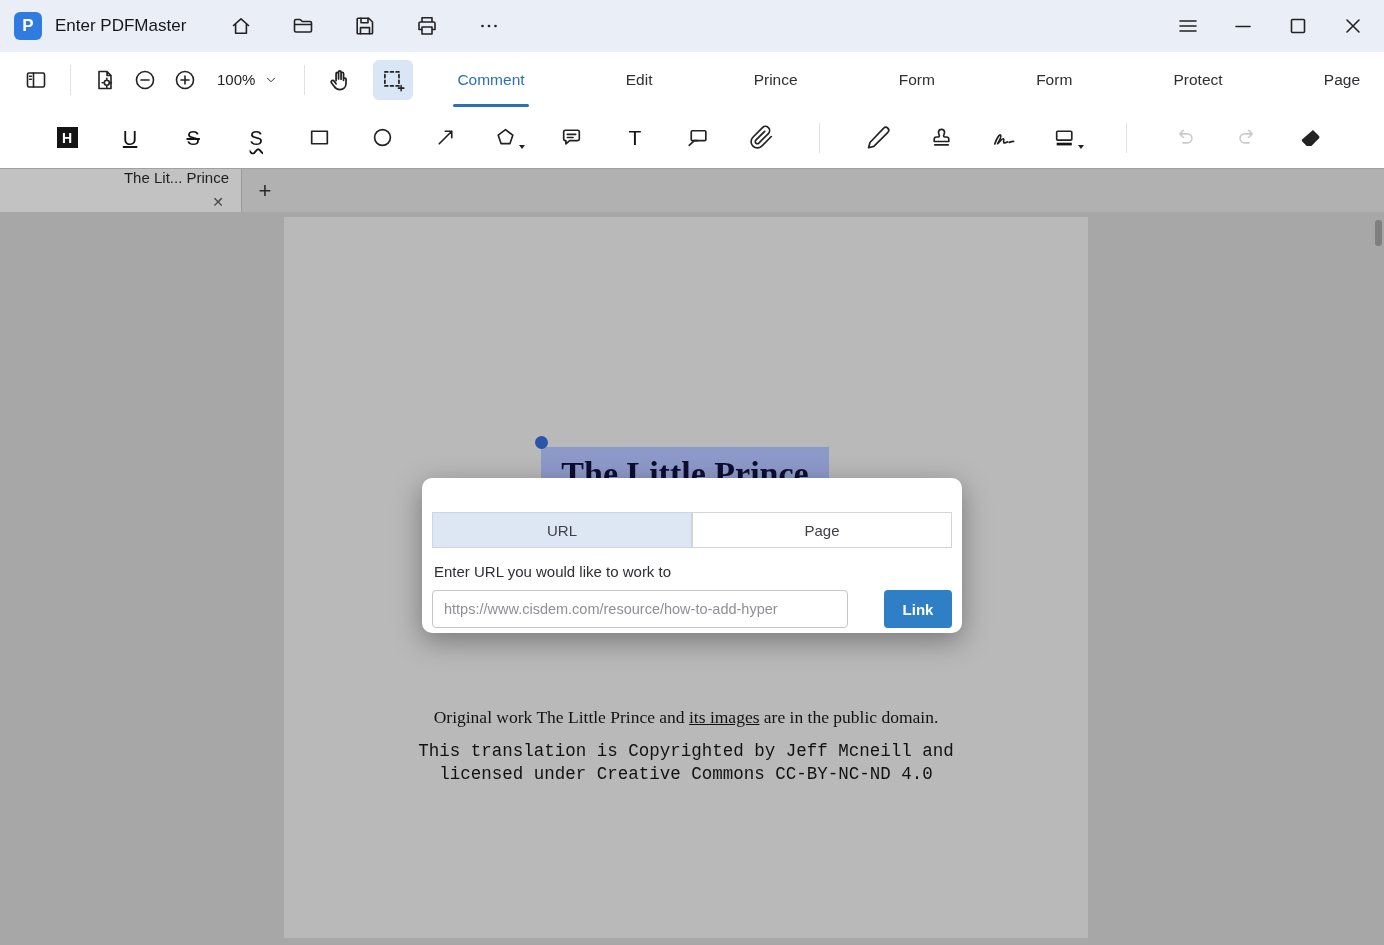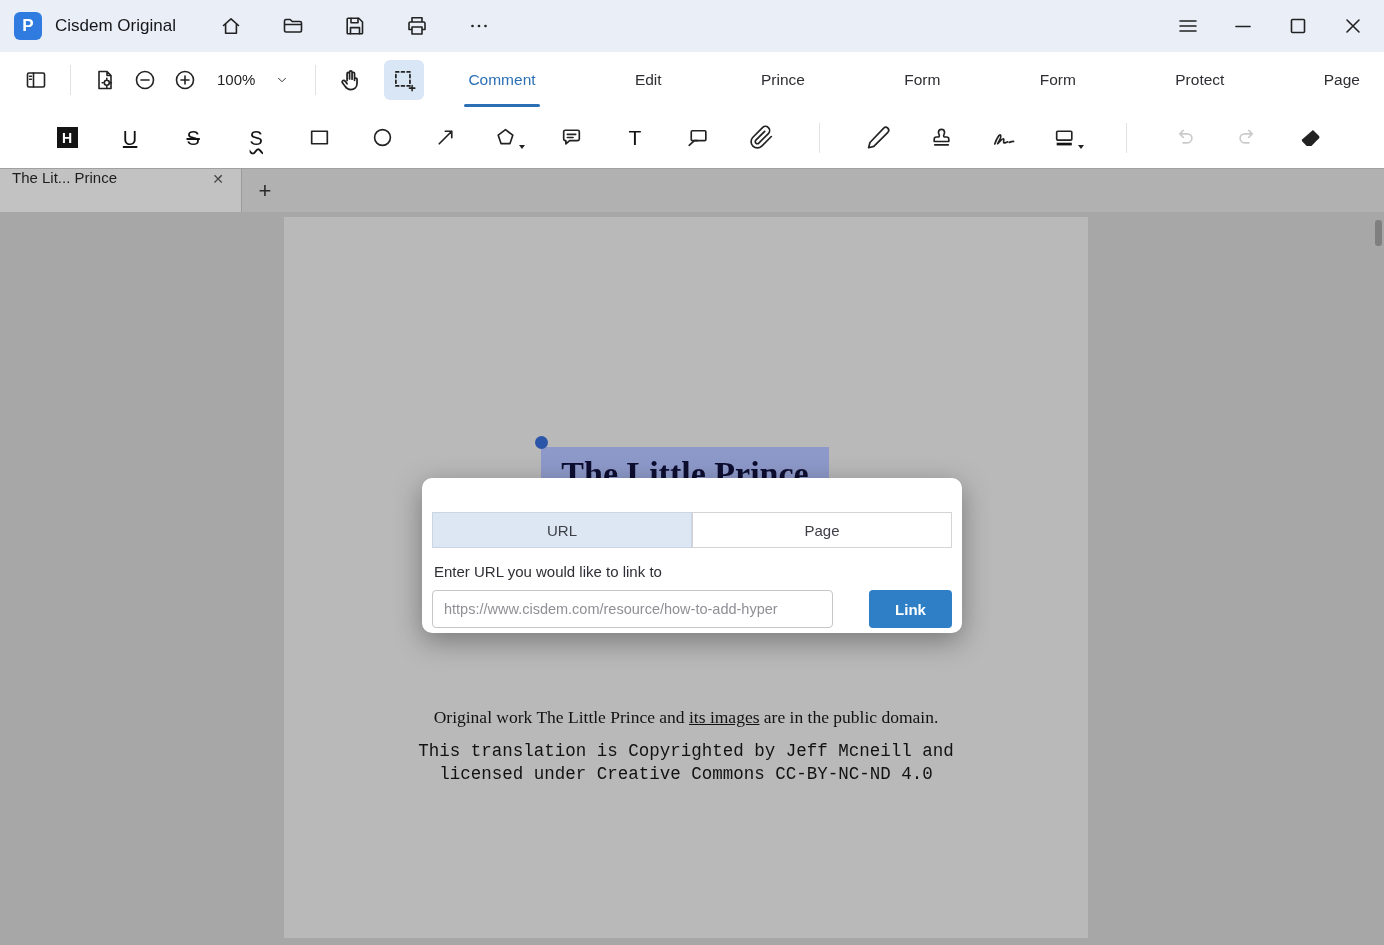--- a/index.html
+++ b/index.html
@@ -18,21 +18,21 @@
   svg.ic { stroke:#222; fill:none; stroke-width:1.6; stroke-linecap:round; stroke-linejoin:round; }
   svg.ic.fillset { stroke:none; fill:#222; }
   .tb-right { margin-left:auto; display:flex; align-items:center; gap:21px; }
 
   
   .toolbar1 { height:55px; flex:0 0 auto; background:#fff; display:flex; align-items:center; padding:0 16px; }
   .vdiv { width:1px; height:30px; background:#e2e2e2; margin:0 14px; flex:0 0 auto; }
   .tool-btn { background:none; border:none; width:40px; height:40px; display:flex; align-items:center;
               justify-content:center; cursor:pointer; border-radius:6px; padding:0; }
   .tool-btn.active { background:#d9e6f6; }
-  .zoom-dd { display:flex; align-items:center; gap:20px; margin:0 12px; font-size:15px; color:#222; cursor:pointer;
+  .zoom-dd { display:flex; align-items:center; gap:9px; margin:0 12px; font-size:15px; color:#222; cursor:pointer;
              background:none; border:none; font-family:inherit; }
   .menu-tabs { flex:1; display:flex; align-items:center; justify-content:space-between; margin-left:40px;
                padding-right:4px; height:100%; }
   .menu-tab { font-size:15.5px; color:#2e2e33; cursor:pointer; position:relative; height:100%;
               display:flex; align-items:center; padding:0 4px; background:none; border:none; font-family:inherit; }
   .menu-tab.active { color:#2b6fb5; }
   .menu-tab.active::after { content:""; position:absolute; left:0; right:0; bottom:0; height:3px;
               background:#2b6fb5; border-radius:2px; }
 
   
@@ -46,22 +46,22 @@
   .glyph.sq { text-decoration:underline; text-decoration-style:wavy; text-underline-offset:3px; }
   .glyph.t  { font-size:21px; font-weight:500; }
   .hl-box { width:21px; height:21px; background:#141414; color:#fff; display:flex; align-items:center;
             justify-content:center; font-weight:bold; font-size:14px; }
   .caret { width:0; height:0; border-left:3.5px solid transparent; border-right:3.5px solid transparent;
            border-top:4.5px solid #222; align-self:flex-end; margin:0 0 9px 1px; }
   svg.ic.disabled { stroke:#cbcbcb; }
 
   
   .tabbar { height:44px; flex:0 0 auto; background:#b1b1b1; border-top:1px solid #a0a0a0; display:flex; align-items:stretch; }
-  .doc-tab { width:242px; background:#c2c2c2; border-right:1px solid #9b9b9b; display:flex; align-items:flex-start;
-             justify-content:space-between; padding:0 12px; font-size:15px; color:#1e1e1e; cursor:pointer; }
+  .doc-tab { width:242px; background:#c2c2c2; border-right:1px solid #9b9b9b; display:flex; align-items:flex-end;
+             justify-content:space-between; padding:0 12px; font-size:15px; color:#1e1e1e; cursor:pointer;flex-direction:column; }
   .tab-close { color:#454545; font-size:14px; cursor:pointer; padding:2px 5px; background:none; border:none; }
   .tab-add { width:46px; display:flex; align-items:center; justify-content:center; font-size:22px; color:#2a2a2a;
              cursor:pointer; background:none; border:none; }
 
   
   .docarea { flex:1; position:relative; background:#a7a7a7; overflow:hidden; }
   .page { position:absolute; left:284px; top:5px; width:804px; bottom:7px; background:#b9b9b9; }
   .page-url { position:absolute; top:60px; width:100%; text-align:center;
               font-family:"Liberation Serif", serif; font-size:17px; color:#161616; }
   .sel-wrap { position:absolute; left:257px; top:230px; width:288px; height:48px; background:#8d99c9;
@@ -81,31 +81,31 @@
   .link-dialog { position:absolute; left:422px; top:266px; width:540px; height:155px; background:#fff;
                  border-radius:10px; box-shadow:0 8px 28px rgba(0,0,0,.35); padding:34px 10px 0 10px; }
   .dlg-tabs { display:flex; height:36px; }
   .dlg-tab { flex:1; display:flex; align-items:center; justify-content:center; font-size:15px; color:#3f3f46;
              border:1px solid #d4d4d4; background:#fff; cursor:pointer; font-family:inherit; }
   .dlg-tab.active { background:#dce7f3; border-color:#c9d6e4; }
   .dlg-label { margin:15px 0 10px 2px; font-size:15px; color:#2e2e34; }
   .dlg-row { display:flex; gap:23px; }
   .dlg-input { flex:1; height:38px; border:1px solid #c6c6c6; border-radius:4px; padding:0 11px; font-size:14.5px;
                color:#8f8f95; font-family:"Liberation Sans", sans-serif; outline:none; background:#fff; }
-  .dlg-link-btn { width:83px; height:38px; background:#2e7fc6; border:none; border-radius:4px; color:#fff;
+  .dlg-link-btn { width:68px; height:38px; background:#2e7fc6; border:none; border-radius:4px; color:#fff;
                   font-size:15px; font-weight:bold; cursor:pointer; font-family:inherit;margin-left:13px; }
 </style>
 </head>
 <body>
 
 <div class="window">
 
   <div class="titlebar">
     <div class="app-icon">P</div>
-    <div class="app-title">Cisdem Original</div>
+    <div class="app-title">Enter PDFMaster</div>
 
     <div class="tb-group">
       <button class="icon-btn">
         <svg class="ic" width="24" height="24" viewBox="0 0 24 24">
           <path d="M4.5 11.5 L12 4.8 L19.5 11.5 M6.6 10 V19.2 H17.4 V10"></path>
         </svg>
       </button>
       <button class="icon-btn">
         <svg class="ic" width="24" height="24" viewBox="0 0 24 24">
           <path d="M3.5 7 a1.5 1.5 0 0 1 1.5-1.5 h4.2 l2 2 H19 a1.5 1.5 0 0 1 1.5 1.5 V16.5 A1.5 1.5 0 0 1 19 18 H5 a1.5 1.5 0 0 1-1.5-1.5 Z M3.5 10.5 h17"></path>
@@ -335,21 +335,21 @@
         <div class="l1"><span>Original work The Little Prince and </span><span class="flink">its images</span><span> are in the public domain.</span></div>
         <div class="l2">This translation is Copyrighted by Jeff Mcneill and licensed under Creative Commons CC-BY-NC-ND 4.0</div>
       </div>
     </div>
 
     <div class="link-dialog">
       <div class="dlg-tabs">
         <button class="dlg-tab active">URL</button>
         <button class="dlg-tab">Page</button>
       </div>
-      <div class="dlg-label">Enter URL you would like to link to</div>
+      <div class="dlg-label">Enter URL you would like to work to</div>
       <div class="dlg-row">
         <input class="dlg-input" type="text" value="https://www.cisdem.com/resource/how-to-add-hyper" style="">
         <button class="dlg-link-btn">Link</button>
       </div>
     </div>
 
     <div class="vscroll"></div>
   </div>
 
 </div>

